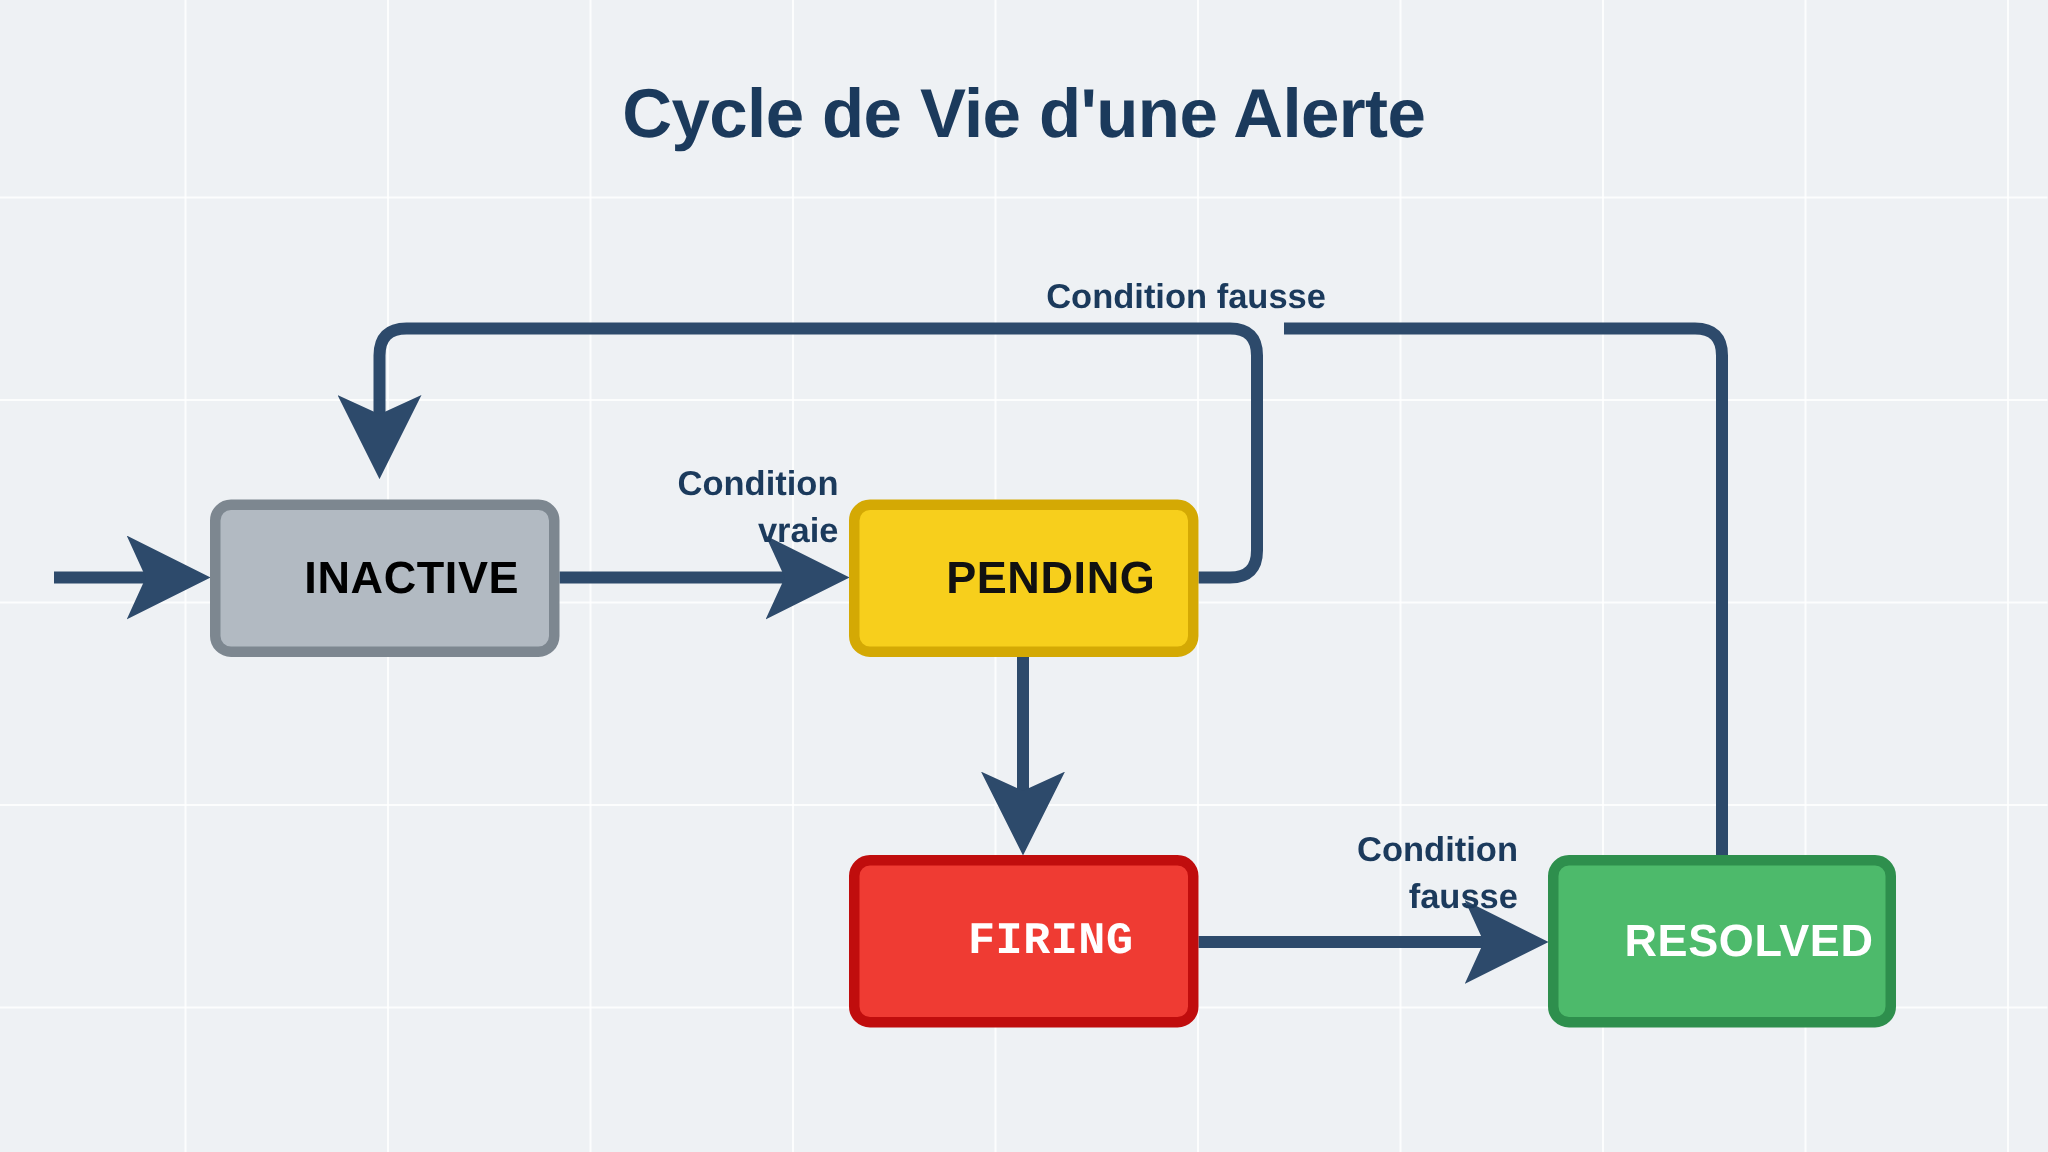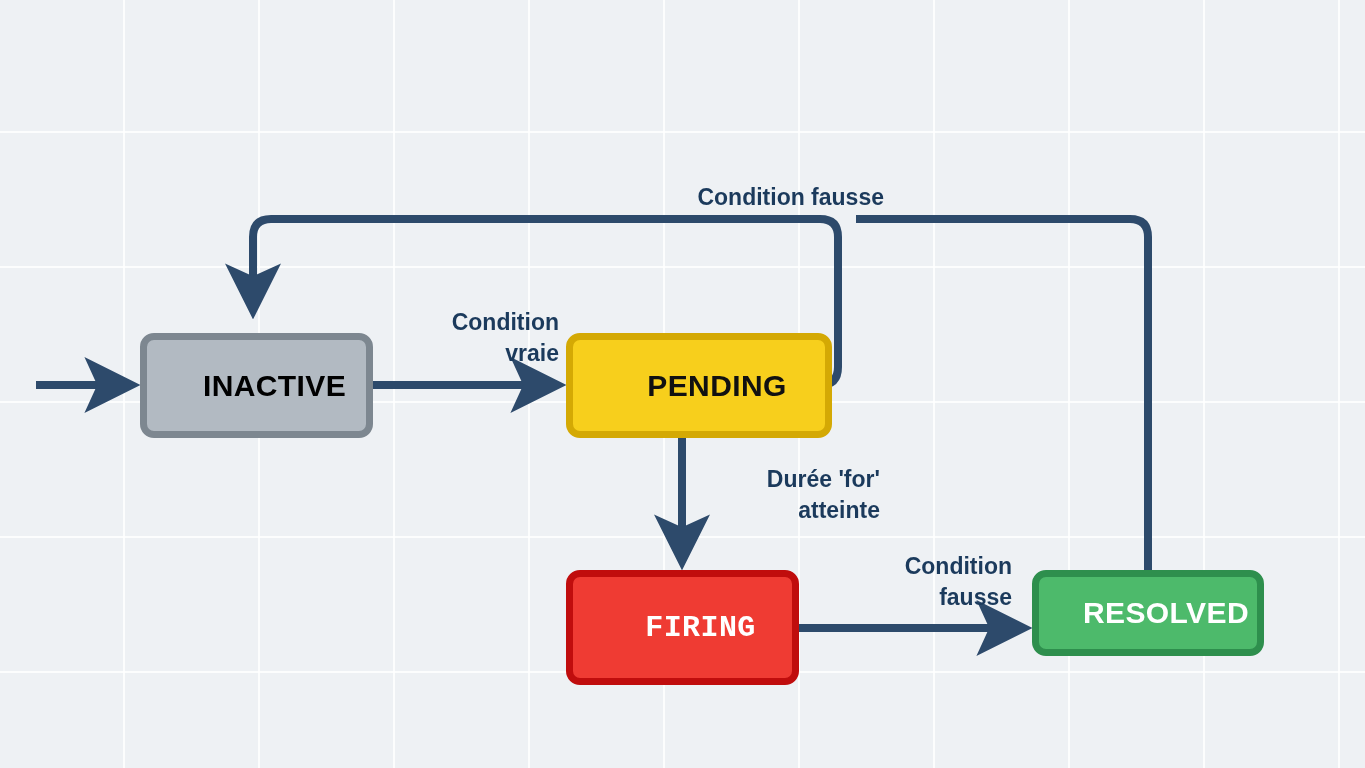--- a/index.html
+++ b/index.html
@@ -55,36 +55,36 @@
     padding-left: 36px;
   }
   .node-inactive {
     left: 140px; top: 333px; width: 233px; height: 105px;
     background: #b2bac2;
     border: 7px solid #7d8790;
     color: #000000;
     font-size: 30px;
   }
   .node-pending {
-    left: 566px; top: 333px; width: 266px; height: 105px;
+    left: 566px; top: 333px; width: 233px; height: 105px;
     background: #f7cf1c;
     border: 7px solid #d4a904;
     color: #111111;
     font-size: 30px;
   }
   .node-firing {
     left: 566px; top: 570px; width: 233px; height: 115px;
     background: #ef3b33;
     border: 7px solid #c00d0d;
     color: #ffffff;
     font-size: 30px;
     font-family: Liberation Mono, monospace;
   }
   .node-resolved {
-    left: 1032px; top: 570px; width: 232px; height: 86px;
+    left: 1032px; top: 570px; width: 232px; height: 115px;
     background: #4dba6b;
     border: 7px solid #2e8f4d;
     color: #ffffff;
     font-size: 30px;
   }
   .edge-label {
     position: absolute;
     color: #1b3a5c;
     font-size: 23px;
     font-weight: bold;
@@ -95,20 +95,21 @@
   .label-cond-vraie  { left: 363px; top: 307px; width: 196px; }
   .label-cond-fausse-top { left: 484px; top: 182px; width: 400px; }
   .label-duree { left: 668px; top: 464px; width: 212px; }
   .label-cond-fausse-low { left: 816px; top: 551px; width: 196px; }
 </style>
 </head>
 <body>
 
 <div id="diagram-root">
 
+  <div class="diagram-title">Cycle de Vie d'une Alerte</div>
 
   <svg id="edge-layer" width="1365" height="768" viewBox="0 0 1365 768">
     <defs>
       <marker id="arrowhead" markerWidth="7" markerHeight="7" refX="5.2" refY="3.5" orient="auto" markerUnits="strokeWidth">
         <path d="M0,0 L7,3.5 L0,7 L1.6,3.5 Z" fill="#2d4a6b"></path>
       </marker>
     </defs>
 
     <path d="M36,385 L126,385" fill="none" stroke="#2d4a6b" stroke-width="8" marker-end="url(#arrowhead)"></path>
 
@@ -137,19 +138,17 @@
 
   <div class="node node-resolved">
     <span>RESOLVED</span>
   </div>
 
   <div class="edge-label label-cond-vraie">Condition
 vraie</div>
 
   <div class="edge-label label-cond-fausse-top">Condition fausse</div>
 
-  <div class="edge-label label-duree">Durée 'for'
-atteinte</div>
 
   <div class="edge-label label-cond-fausse-low">Condition
 fausse</div>
 
 </div>
 
 </body></html>

